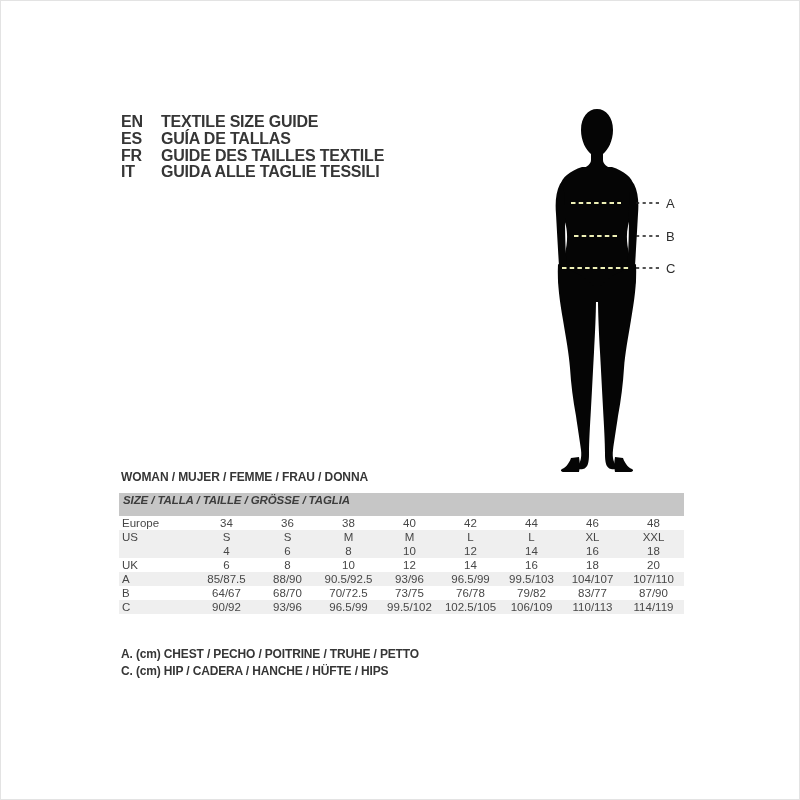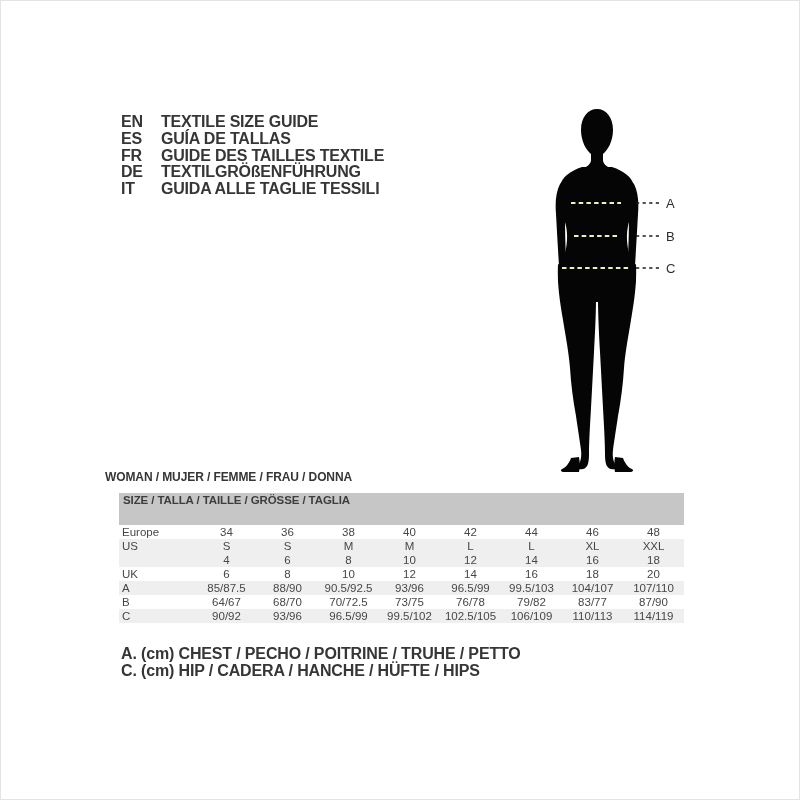--- a/index.html
+++ b/index.html
@@ -25,62 +25,58 @@
   
   .figure{position:absolute;left:551px;top:107px;width:130px;height:365px;}
   .figure svg{display:block;width:130px;height:365px;}
   .silhouette{fill:var(--silhouette,#050505);}
   .dash-body{stroke:var(--dash-yellow,#eef0b6);stroke-width:2.2;stroke-dasharray:4.5 3.2;fill:none;}
   .dash-ext{stroke:var(--dash-black,#1a1a1a);stroke-width:1.7;stroke-dasharray:3.2 3.4;fill:none;}
   .m-label{font-family:"Liberation Sans",sans-serif;font-size:13px;fill:#2e2e2e;}
 
   
   .table-title{
-    position:absolute;left:104px;top:469px;
+    position:absolute;left:120px;top:469px;
     font-size:12px;font-weight:700;letter-spacing:-0.1px;color:#363636;white-space:nowrap;
   }
   .size-table{position:absolute;left:118px;top:492px;width:565px;}
   .thead{
-    height:32px;line-height:15.5px;background:var(--header-bg,#c6c6c6);
+    height:23px;line-height:15.5px;background:var(--header-bg,#c6c6c6);
     font-size:11.5px;font-weight:700;letter-spacing:-0.1px;color:#3d3d3d;
-    padding-left:4px;box-sizing:border-box;white-space:nowrap;
+    padding-left:4px;box-sizing:border-box;white-space:nowrap;font-style:italic;
   }
   .trow{display:grid;grid-template-columns:77px repeat(8,61px);height:14px;align-items:center;}
   .trow.shaded{background:var(--shaded-bg,#efefef);}
   .tcell{font-size:11.5px;font-weight:400;color:#474747;text-align:center;white-space:nowrap;}
   .tcell.label{text-align:left;padding-left:3px;}
 
   
   .notes{position:absolute;left:120px;top:645px;}
   .note-line{
-    font-size:16px;font-weight:700;letter-spacing:-0.15px;color:#363636;
+    font-size:12px;font-weight:700;letter-spacing:-0.15px;color:#363636;
     line-height:16.8px;white-space:nowrap;
   }
 </style>
 </head>
 <body>
 
 <div class="canvas">
 
   <div class="lang-list">
       <div class="lang-row">
         <span class="lang-code">EN</span>
         <span class="lang-label">TEXTILE SIZE GUIDE</span>
       </div>
       <div class="lang-row">
         <span class="lang-code">ES</span>
         <span class="lang-label">GUÍA DE TALLAS</span>
       </div>
       <div class="lang-row">
         <span class="lang-code">FR</span>
         <span class="lang-label">GUIDE DES TAILLES TEXTILE</span>
-      </div>
-      <div class="lang-row">
-        <span class="lang-code">DE</span>
-        <span class="lang-label">TEXTILGRÖßENFÜHRUNG</span>
       </div>
       <div class="lang-row">
         <span class="lang-code">IT</span>
         <span class="lang-label">GUIDA ALLE TAGLIE TESSILI</span>
       </div>
     </div>
 
   <div class="figure">
     <svg viewBox="0 0 130 365">
       <g class="silhouette">

